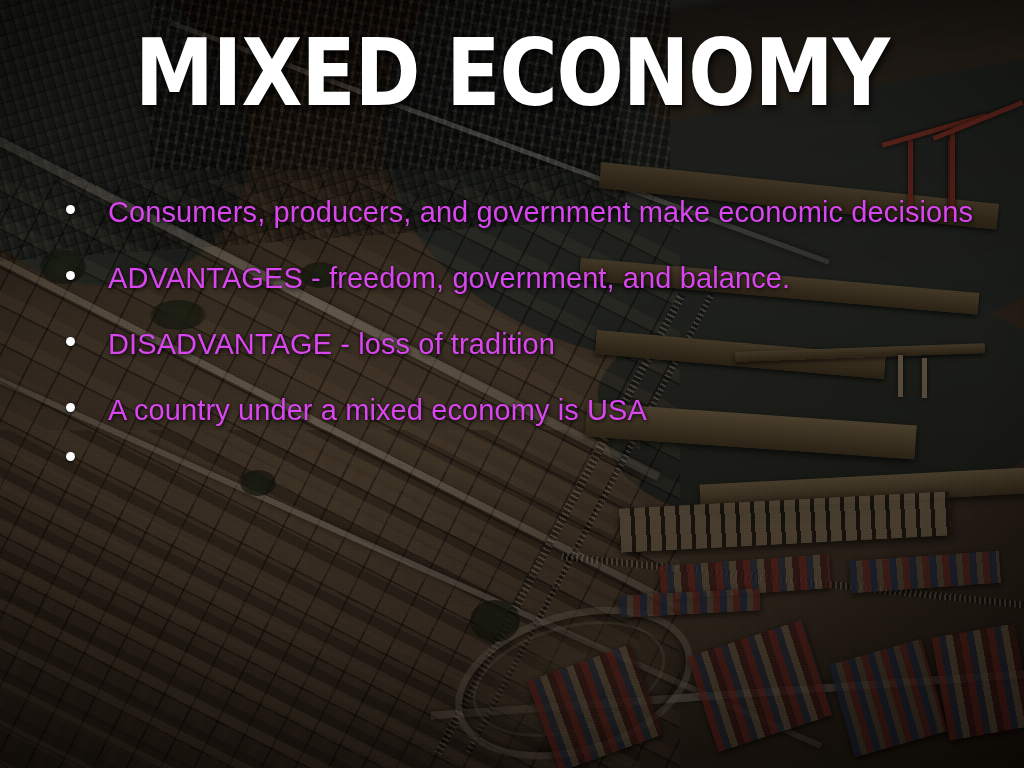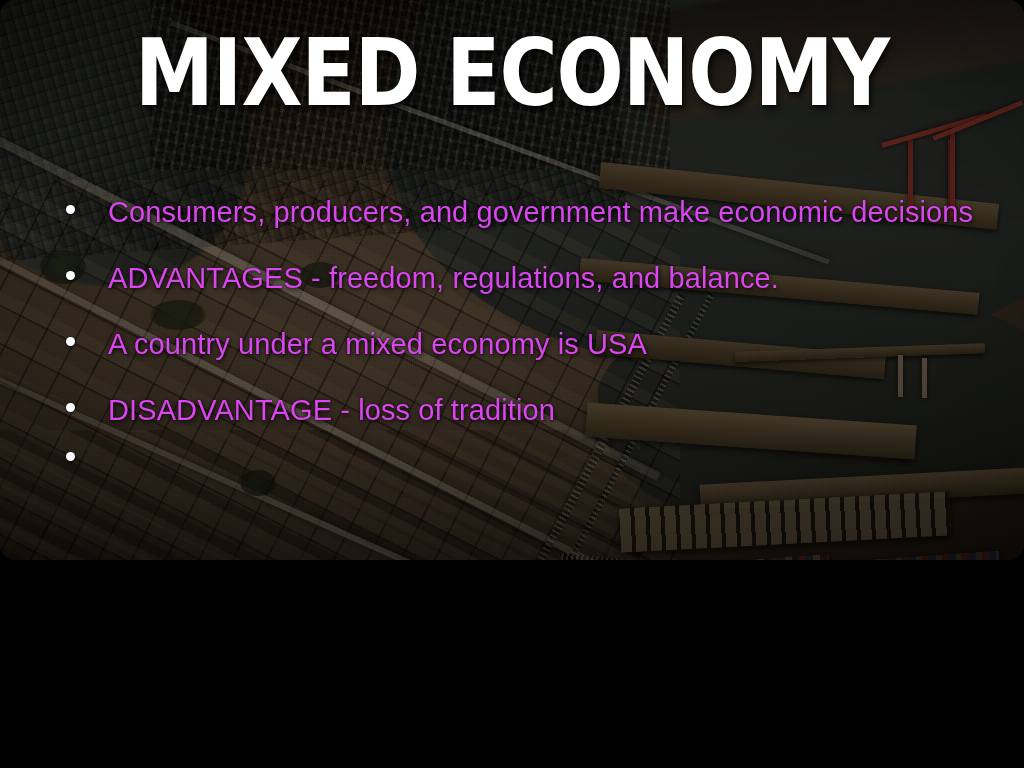--- a/index.html
+++ b/index.html
@@ -4,25 +4,24 @@
 <title>Mixed Economy Slide</title>
 <style>
   html, body {
     margin: 0;
     padding: 0;
     background: #000;
   }
   .slide {
     position: relative;
     width: 1024px;
-    height: 560px;
+    height: 768px;
     overflow: hidden;
     font-family: "Liberation Sans", sans-serif;
     background: #1b1511;
-    border-radius: 16px;
   }
 
   
   .photo {
     position: absolute;
     inset: 0;
     overflow: hidden;
     filter: saturate(0.75) contrast(1.05);
   }
   .layer { position: absolute; inset: 0; }
@@ -354,31 +353,31 @@
 
     <div class="bullets">
 
       <div class="bullet-row">
         <span class="dot"></span>
         <span class="btext">Consumers, producers, and government make economic decisions</span>
       </div>
 
       <div class="bullet-row">
         <span class="dot"></span>
-        <span class="btext">ADVANTAGES - freedom, regulations, and balance.</span>
+        <span class="btext">ADVANTAGES - freedom, government, and balance.</span>
+      </div>
+
+      <div class="bullet-row">
+        <span class="dot"></span>
+        <span class="btext">DISADVANTAGE - loss of tradition</span>
       </div>
 
       <div class="bullet-row">
         <span class="dot"></span>
         <span class="btext">A country under a mixed economy is USA</span>
-      </div>
-
-      <div class="bullet-row">
-        <span class="dot"></span>
-        <span class="btext">DISADVANTAGE - loss of tradition</span>
       </div>
 
       <div class="bullet-row">
         <span class="dot"></span>
       </div>
 
     </div>
   </div>
 
 </div>

